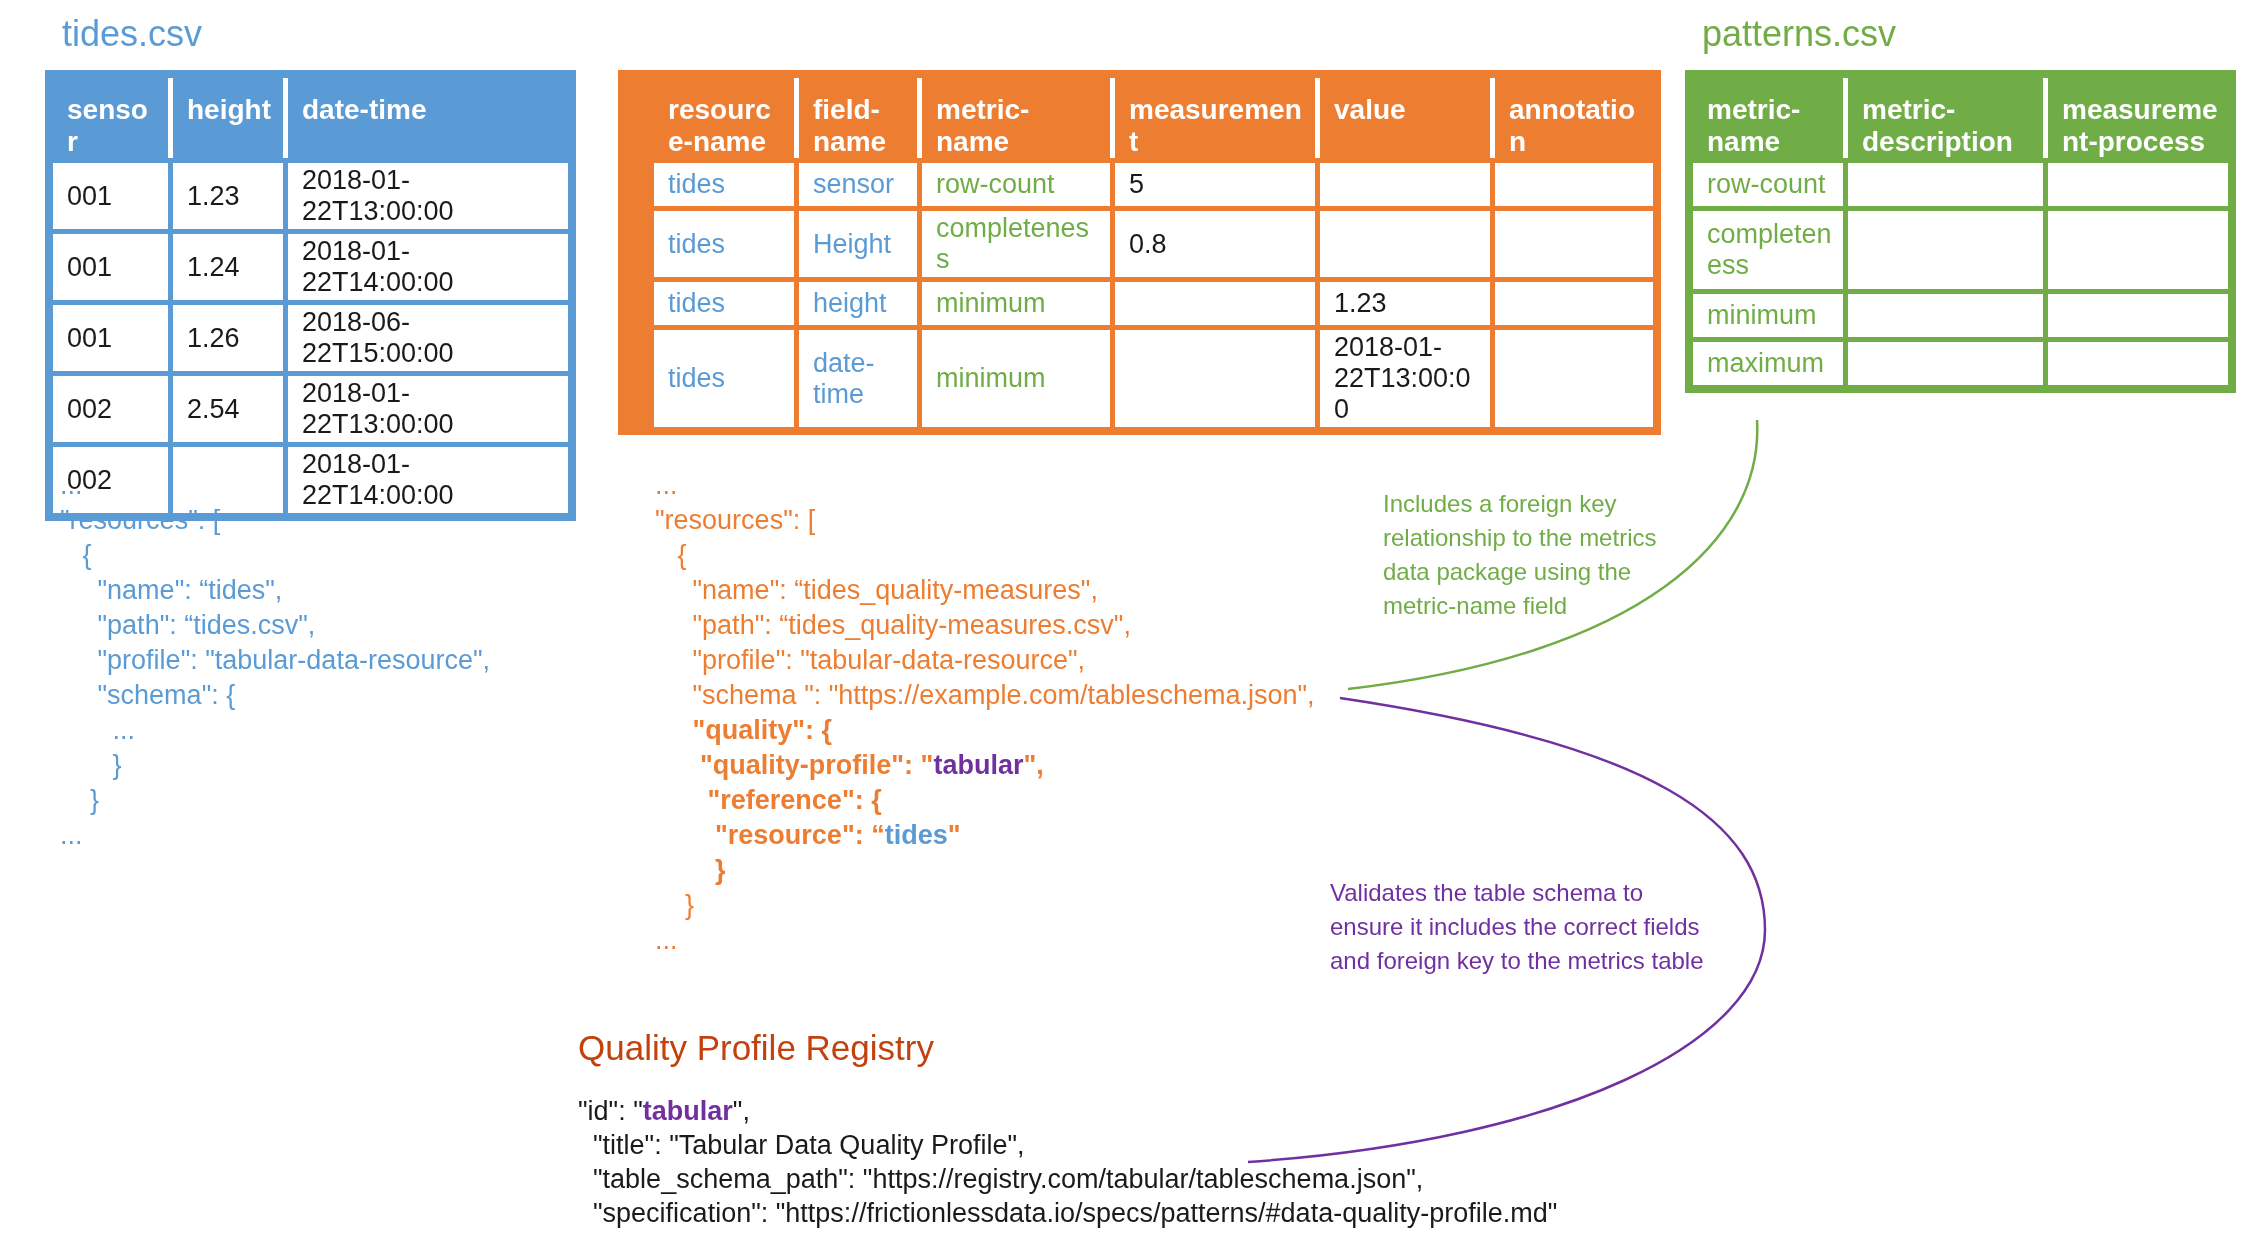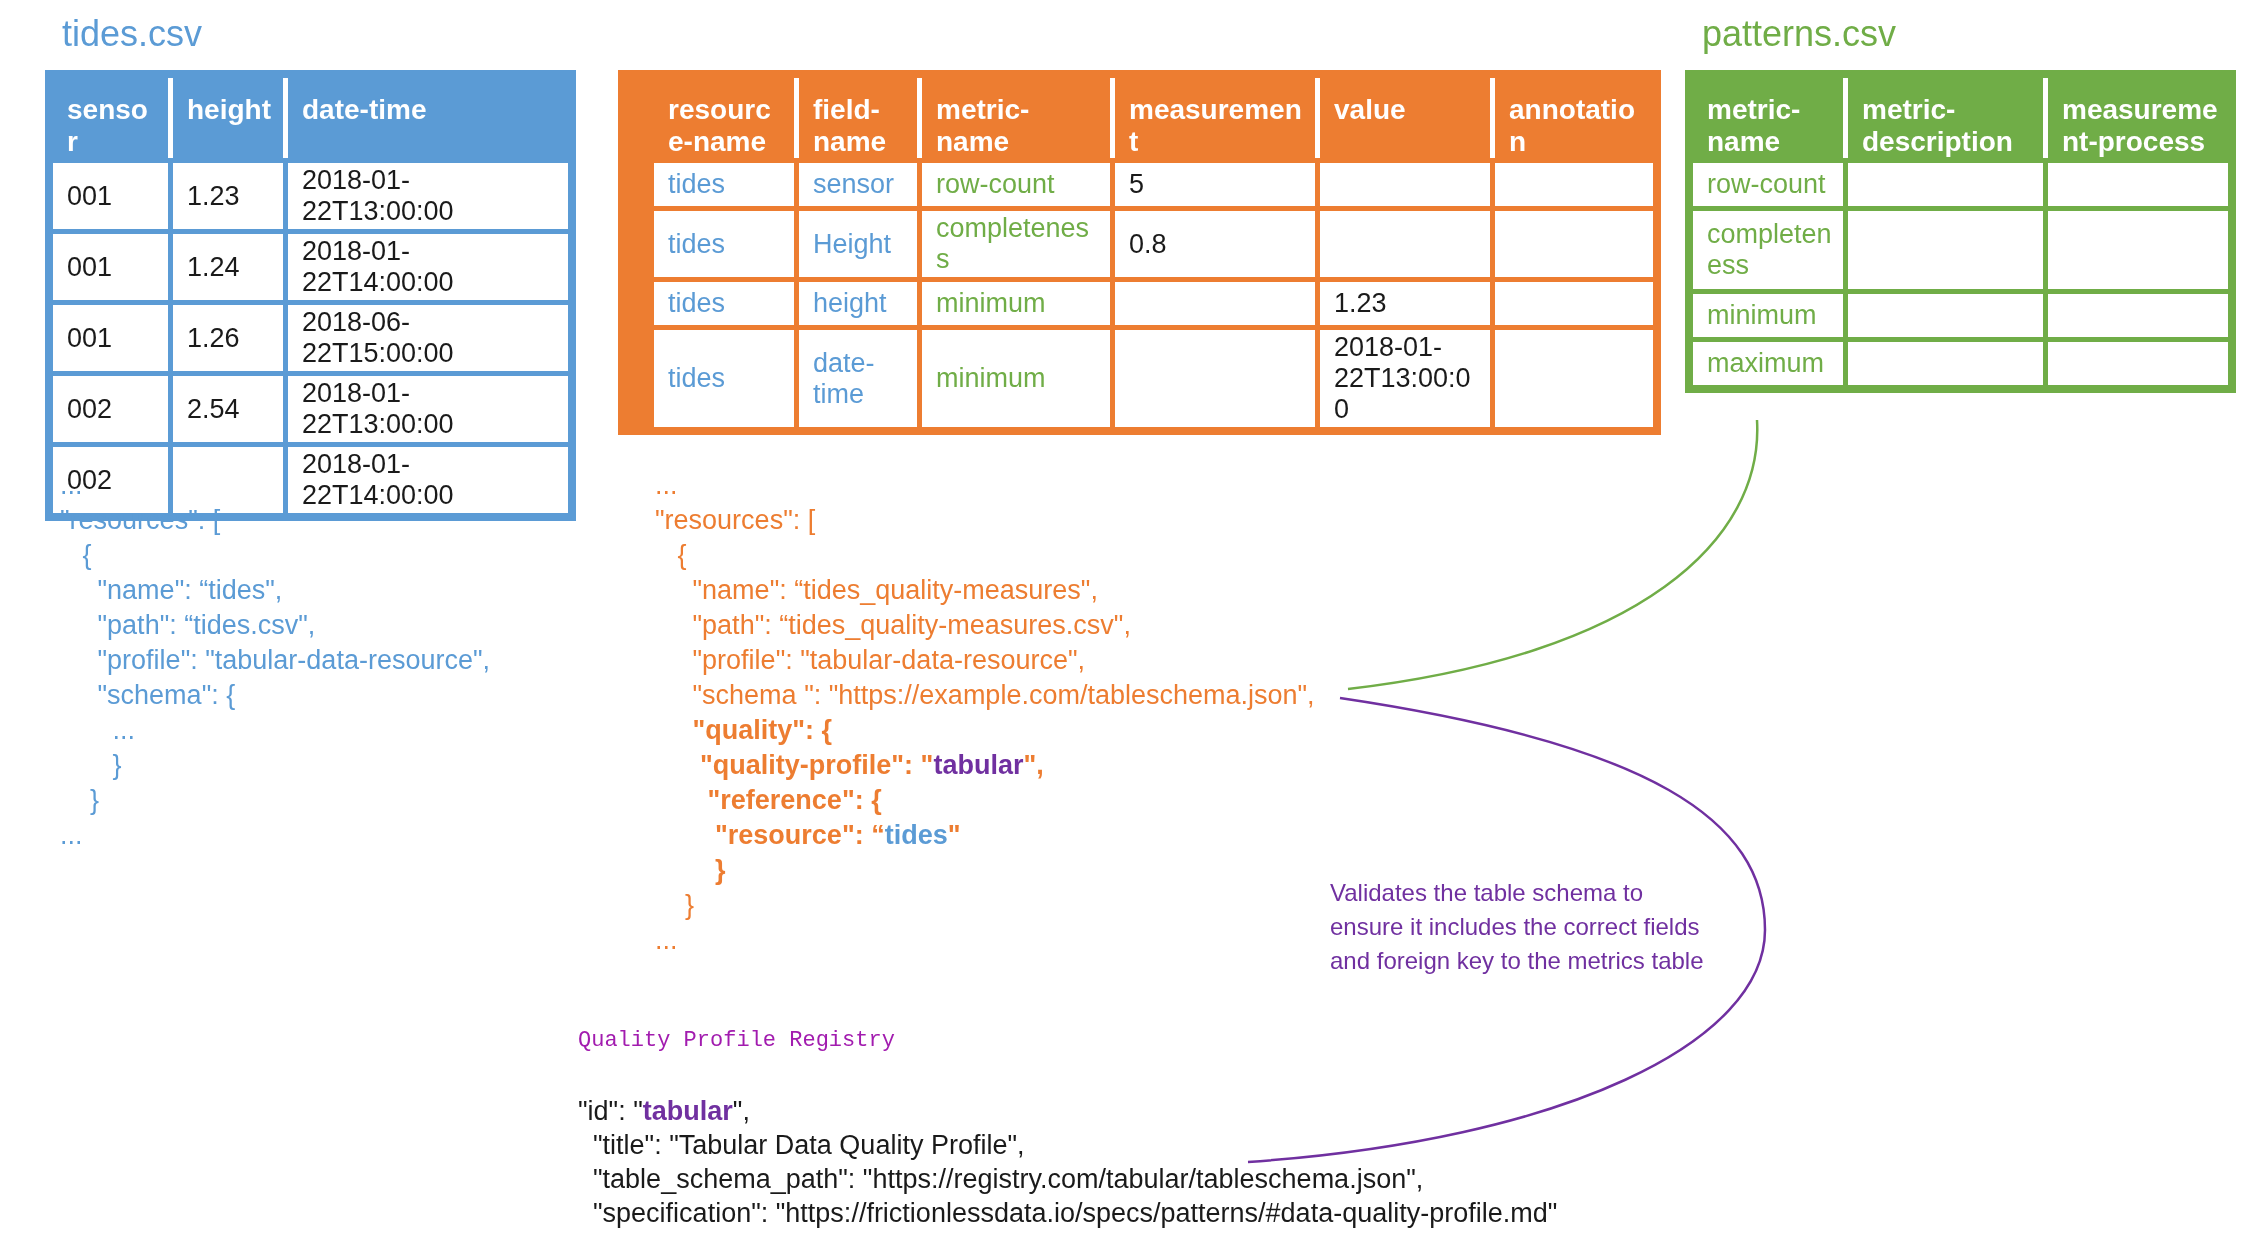--- a/index.html
+++ b/index.html
@@ -43,21 +43,21 @@
   .c-orange{color:#ED7D31;}
   .c-black{color:#1a1a1a;line-height:34px;}
   .ln.b{font-weight:700;}
   .seg-purple{color:#7030A0;}
   .seg-blue{color:#5B9BD5;}
 
   .annot{position:absolute;font-size:24px;line-height:34px;white-space:pre-line;}
   .a-green{color:#70AD47;}
   .a-purple{color:#7030A0;}
 
-  .section-heading{position:absolute;font-size:22px;color:#a21caf;font-family:Liberation Mono, monospace;}
+  .section-heading{position:absolute;font-size:35px;color:#c2410c;}
 
   svg.curves{position:absolute;left:0;top:0;width:2260px;height:1248px;pointer-events:none;}
   .curve-green{stroke:#70AD47;stroke-width:2.5;fill:none;}
   .curve-purple{stroke:#7030A0;stroke-width:2.5;fill:none;}
 </style>
 </head>
 <body>
 
 <div id="canvas">
 
@@ -226,20 +226,24 @@
     <div class="ln">     "schema ": "https://example.com/tableschema.json",</div>
     <div class="ln b">     "quality": {</div>
     <div class="ln b"><span>      "quality-profile": "</span><span class="seg-purple">tabular</span><span>",</span></div>
     <div class="ln b">       "reference": {</div>
     <div class="ln b"><span>        "resource": “</span><span class="seg-blue">tides</span><span>"</span></div>
     <div class="ln b">        }</div>
     <div class="ln">    }</div>
     <div class="ln">...</div>
   </div>
 
+  <div class="annot a-green" style="left:1383px;top:487px;">Includes a foreign key
+relationship to the metrics
+data package using the
+metric-name field</div>
 
   <div class="annot a-purple" style="left:1330px;top:876px;">Validates the table schema to
 ensure it includes the correct fields
 and foreign key to the metrics table</div>
 
   <div class="section-heading" style="left:578px;top:1028px;">Quality Profile Registry</div>
   <div class="code c-black" style="left:578px;top:1094px;">
     <div class="ln"><span>"id": "</span><span class="seg-purple" style="font-weight:700">tabular</span><span>",</span></div>
     <div class="ln">  "title": "Tabular Data Quality Profile",</div>
     <div class="ln">  "table_schema_path": "https://registry.com/tabular/tableschema.json",</div>

